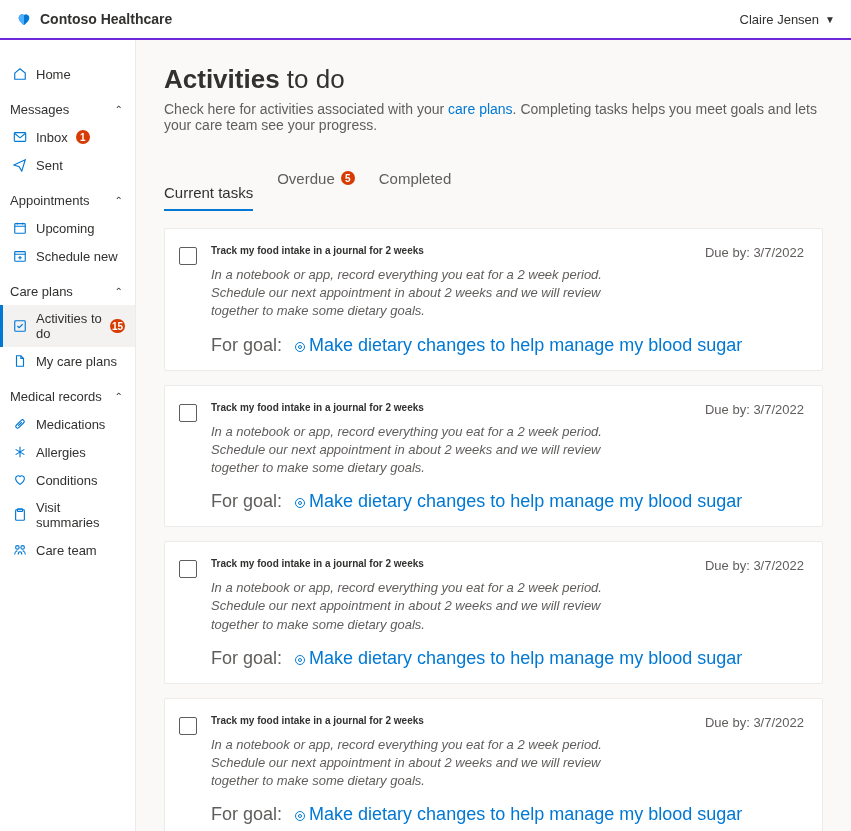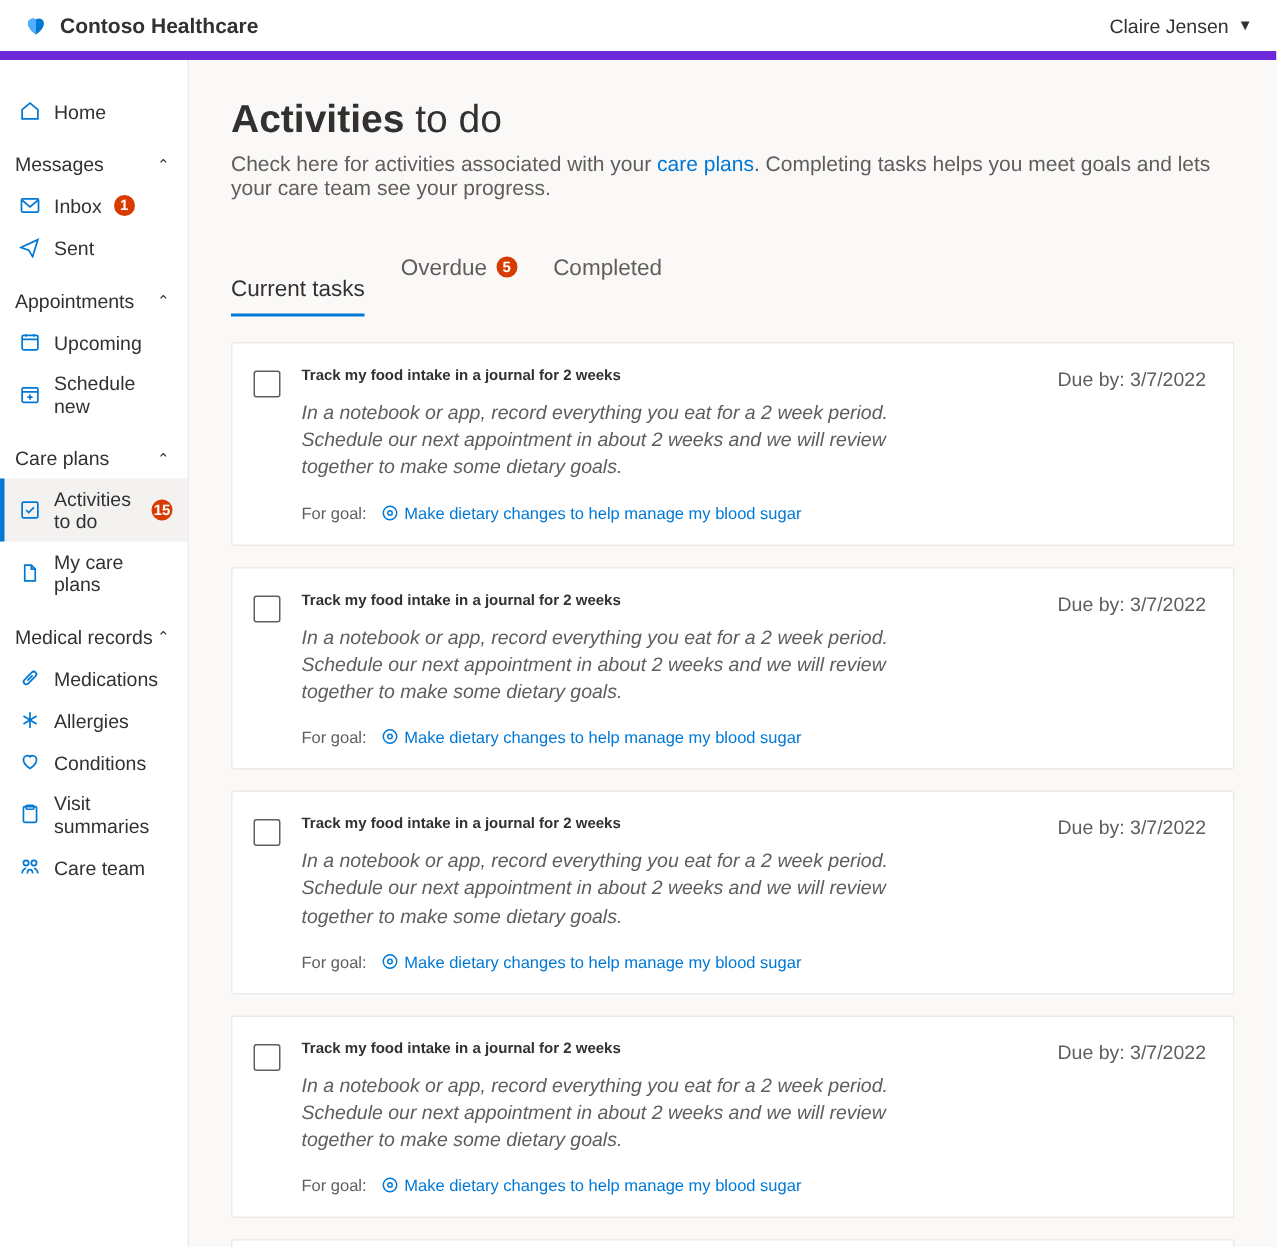--- a/index.html
+++ b/index.html
@@ -14,34 +14,34 @@
   }
   .app { display: flex; flex-direction: column; height: 100%; }
 
   
   .header {
     height: 40px;
     display: flex;
     align-items: center;
     justify-content: space-between;
     padding: 0 16px;
-    border-bottom: 6px solid #6d28d9;
+    border-bottom: 2px solid #6d28d9;
     background: #fff;
   }
   .brand { display: flex; align-items: center; gap: 8px; }
   .brand-name { font-weight: 600; font-size: 14px; }
   .user { display: flex; align-items: center; gap: 6px; cursor: pointer; font-size: 13px; }
   .user-caret { font-size: 10px; }
 
   
   .body { display: flex; flex: 1; min-height: 0; }
 
   
   .sidebar {
-    width: 126px;
+    width: 136px;
     border-right: 1px solid #edebe9;
     padding-top: 20px;
     font-size: 13px;
     background: #fff;
     flex-shrink: 0;
   }
   .nav-group { margin-bottom: 8px; }
   .nav-header {
     display: flex;
     align-items: center;
@@ -162,21 +162,21 @@
   .card-title { font-weight: 600; font-size: 10px; }
   .card-due { font-size: 13px; color: #605e5c; white-space: nowrap; flex-shrink:0; }
   .card-desc {
     font-size: 13px;
     color: #605e5c;
     line-height: 1.4;
     margin-bottom: 14px;
     max-width: 400px;
     font-style: italic;
   }
-  .card-goal { font-size: 11px; }
+  .card-goal { font-size: 18px; }
   .card-goal .goal-label { color: #605e5c; margin-right: 6px; }
   .card-goal .goal-link { color: #0078d4; text-decoration: none; }
   .goal-icon {
     display: inline-flex; align-items:center; justify-content:center;
     width:14px; height:14px;
     vertical-align: -2px;
     margin-right: 2px;
   }
 </style>
 </head>

